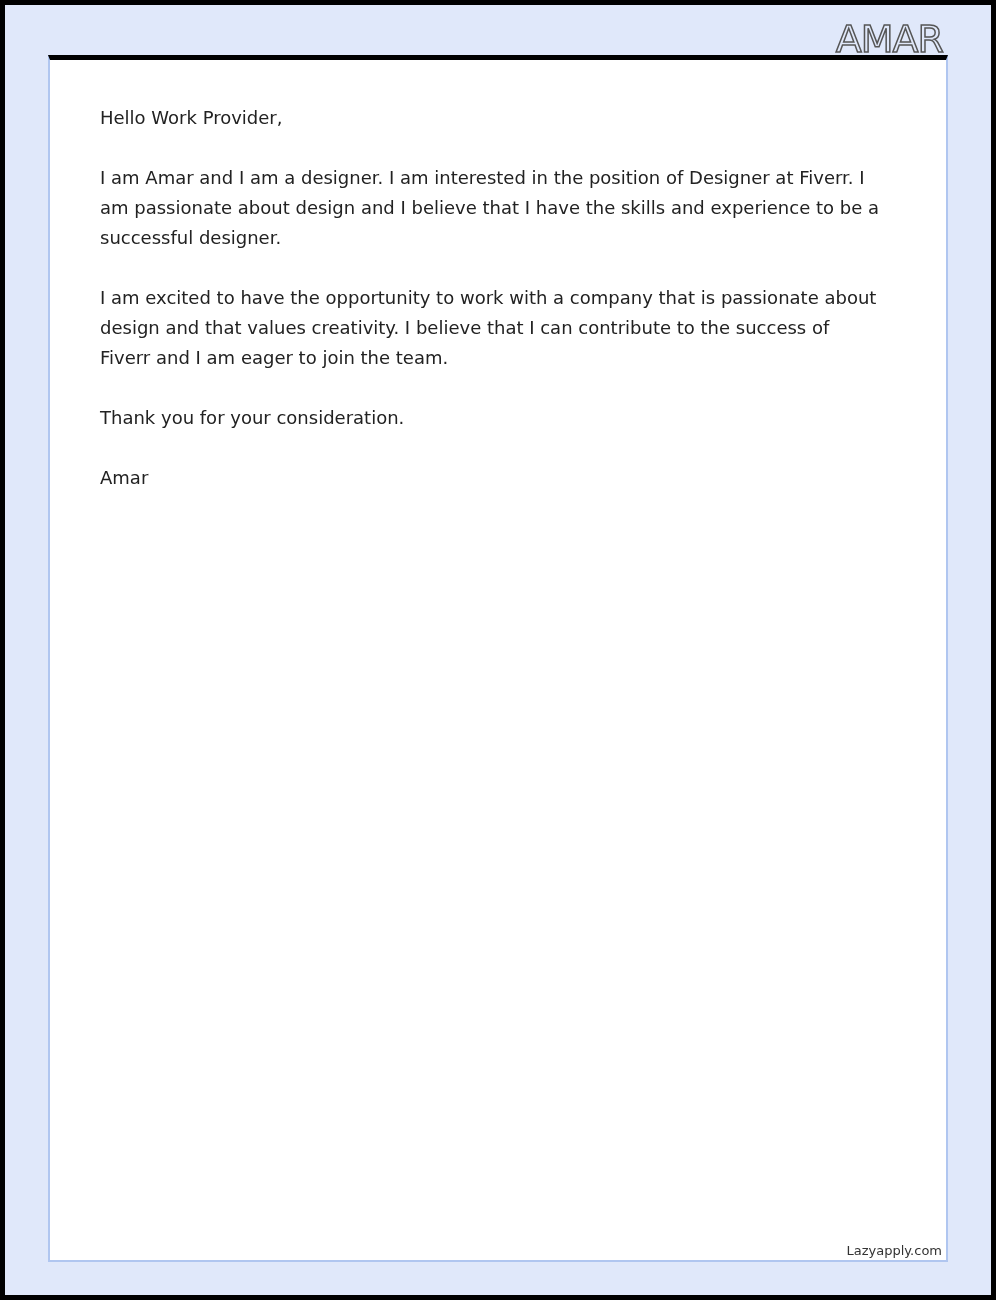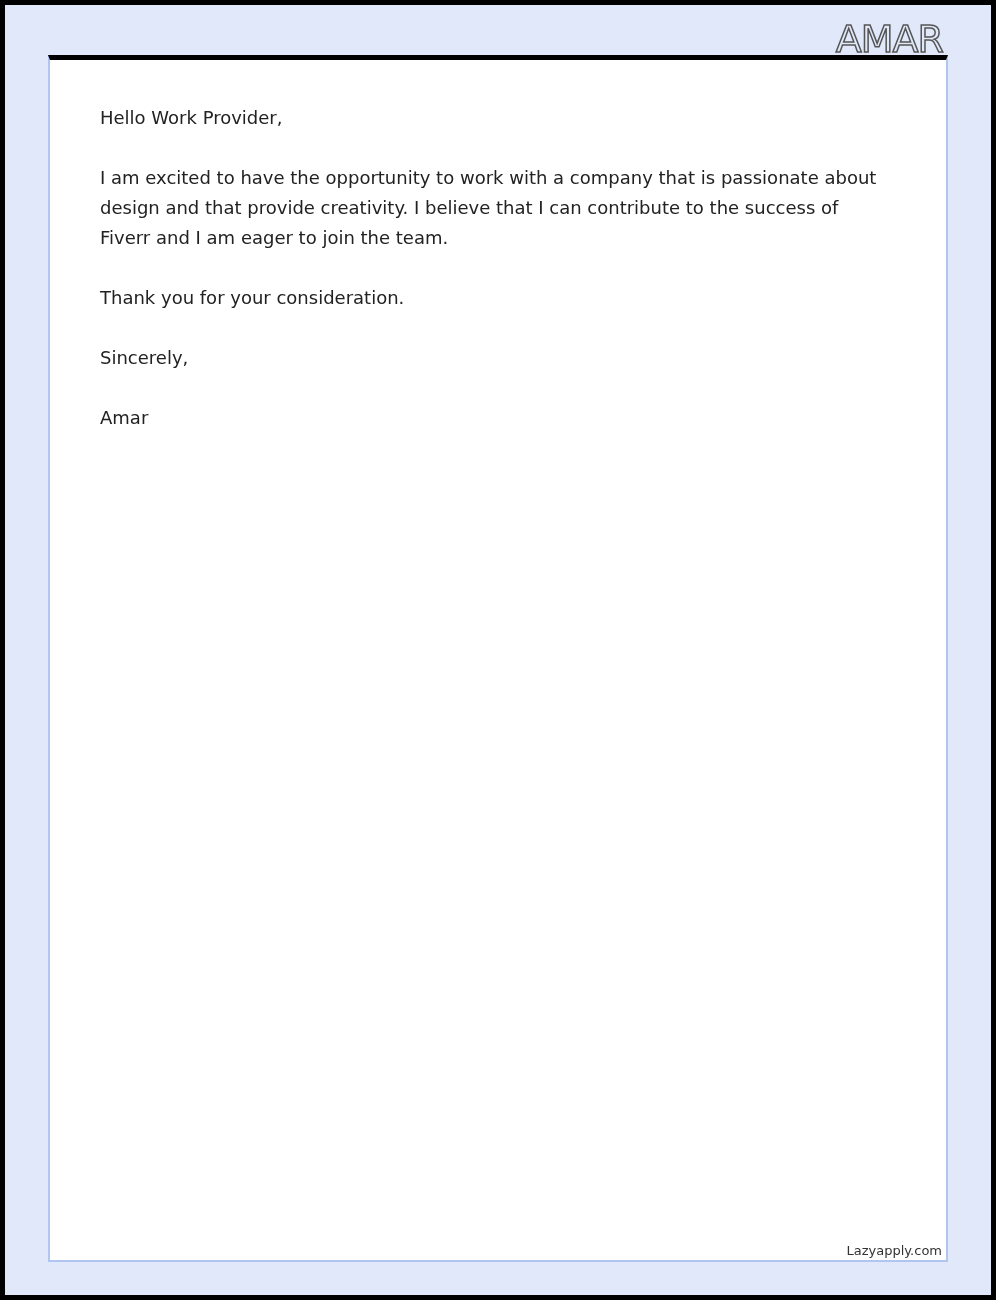--- a/index.html
+++ b/index.html
@@ -38,19 +38,19 @@
   }
 </style>
 </head>
 <body>
 
 <div class="brand">AMAR</div>
 
 <div class="page">
   <div class="content">
     <p>Hello Work Provider,</p>
-    <p>I am excited to have the opportunity to work with a company that is passionate about design and that provide creativity. I believe that I can contribute to the success of Fiverr and I am eager to join the team.</p>
+    <p>I am Amar and I am a designer. I am interested in the position of Designer at Fiverr. I am passionate about design and I believe that I have the skills and experience to be a successful designer.</p>
+    <p>I am excited to have the opportunity to work with a company that is passionate about design and that values creativity. I believe that I can contribute to the success of Fiverr and I am eager to join the team.</p>
     <p>Thank you for your consideration.</p>
-    <p>Sincerely,</p>
     <p>Amar</p>
   </div>
   <div class="footer">Lazyapply.com</div>
 </div>
 
 </body></html>

